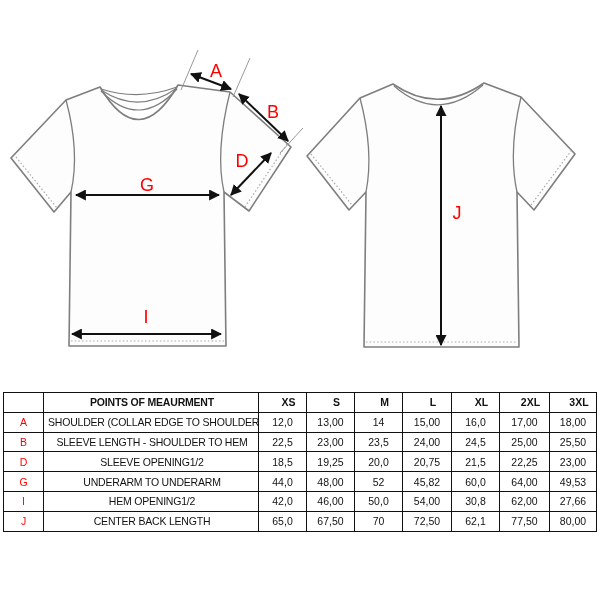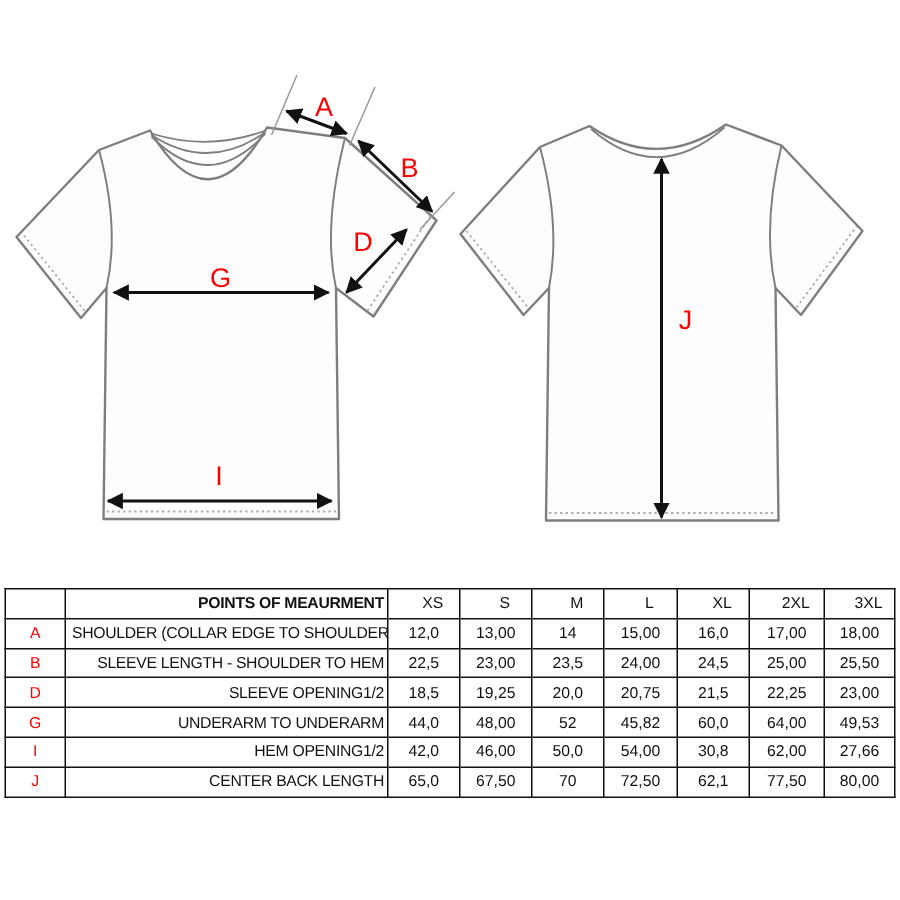--- a/index.html
+++ b/index.html
@@ -35,23 +35,23 @@
   .size-table td, .size-table th {
     border: 1.5px solid #111111;
     height: 18.8px;
     padding: 0 2px;
     text-align: center;
     vertical-align: middle;
     white-space: nowrap;
     overflow: hidden;
     font-weight: normal;
   }
-  .size-table th { font-weight: normal; padding-left: 14px; }
+  .size-table th { font-weight: bold; padding-left: 14px; }
   .size-table .desc-cell {
-    text-align: right;
+    text-align: center;
     padding-left: 4px;
     letter-spacing: -0.2px;
   }
   .size-table th.desc-cell { font-weight: bold; }
   .letter-cell {
     color: #ff0000;
     font-weight: bold;
   }
 </style>
 </head>

